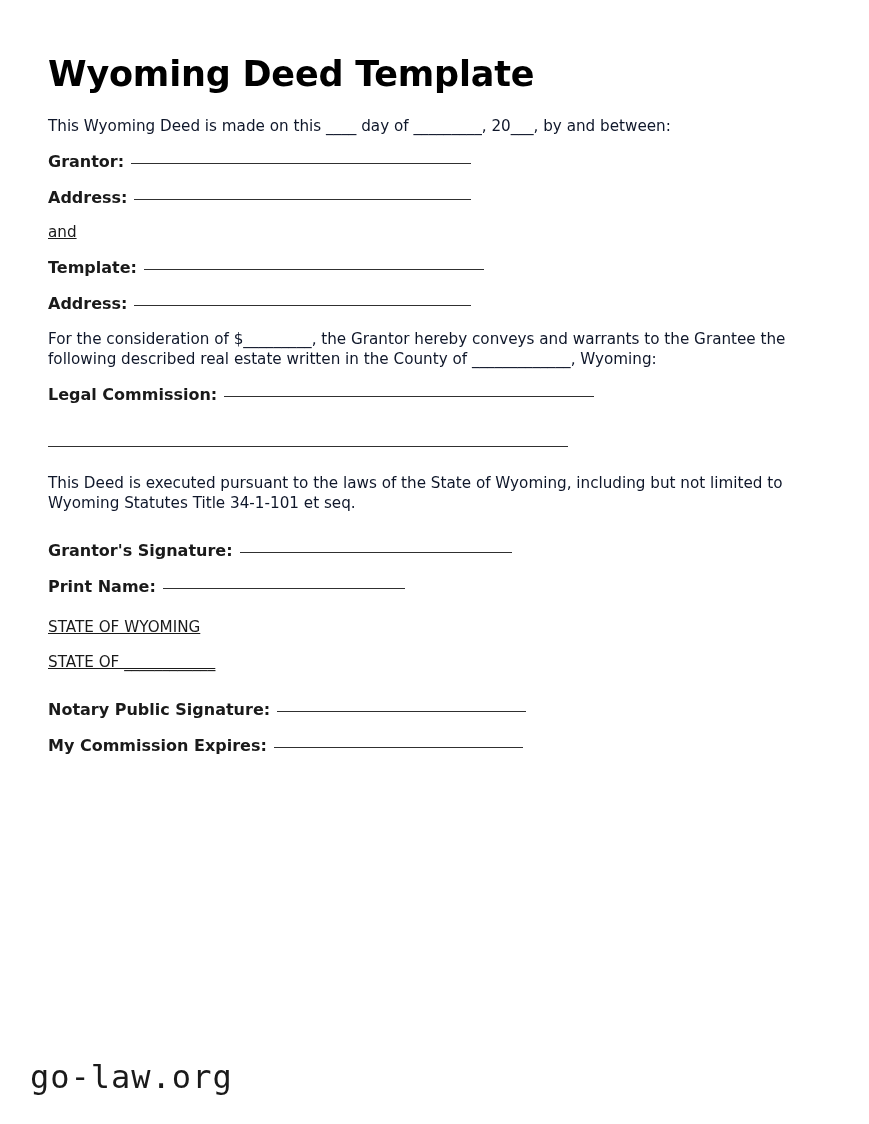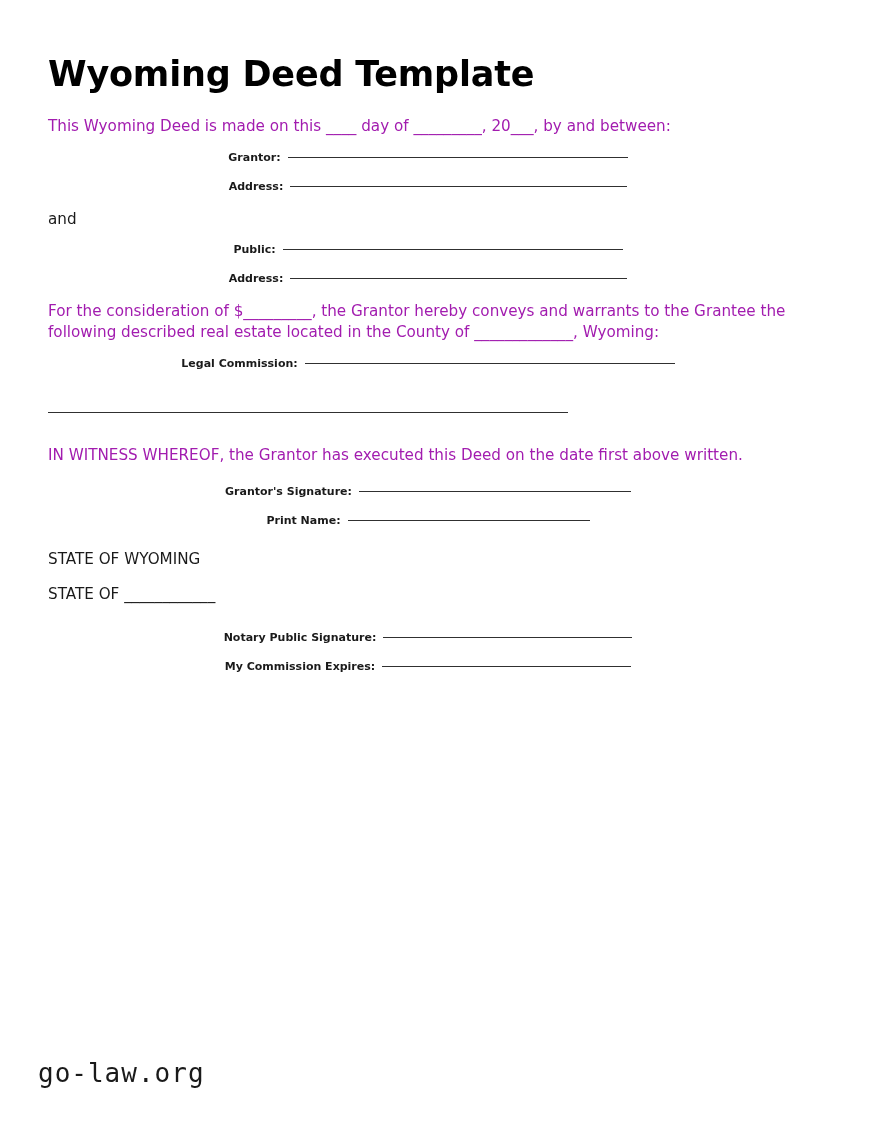--- a/index.html
+++ b/index.html
@@ -37,31 +37,30 @@
     line-height: 1.12;
     letter-spacing: -0.2px;
     margin: 0 0 22px 0;
     color: #000000;
   }
 
   .para {
     font-size: 15.2px;
     line-height: 1.36;
     margin: 0 0 14px 0;
-    color: #a21caf;
+    color: #0f172a;
   }
 
   
   .field-row {
     display: flex;
     align-items: baseline;
     margin: 0 0 14px 0;
-    font-size: 11px;
+    font-size: 16px;
     line-height: 1.36;
-    justify-content: center;
   }
   .field-label {
     font-weight: bold;
     white-space: nowrap;
     color: #1a1a1a;
   }
   .rule {
     display: inline-block;
     border-bottom: 1.6px solid #303030;
     height: 0;
@@ -83,28 +82,29 @@
     margin: 0 0 14px 0;
   }
   .spacer-26 { height: 26px; }
   .spacer-12 { height: 12px; }
   .spacer-6  { height: 6px; }
 
   .plain-line {
     font-size: 15.2px;
     line-height: 1.36;
     margin: 0 0 14px 0;
+    text-decoration: underline;
   }
 
   .footer-mark {
     position: absolute;
-    left: 38px;
+    left: 30px;
     top: 1058px;
     font-family: "DejaVu Sans Mono", "Liberation Mono", monospace;
-    font-size: 26px;
+    font-size: 32px;
     letter-spacing: 1px;
     color: #1a1a1a;
     white-space: nowrap;
   }
 </style>
 </head>
 <body>
 
 <div class="page">
   <div class="content">
@@ -119,46 +119,46 @@
     </div>
 
     <div class="field-row">
       <span class="field-label">Address:</span>
       <span class="rule rule-w337"></span>
     </div>
 
     <p class="plain-line">and</p>
 
     <div class="field-row">
-      <span class="field-label">Public:</span>
+      <span class="field-label">Template:</span>
       <span class="rule rule-w340"></span>
     </div>
 
     <div class="field-row">
       <span class="field-label">Address:</span>
       <span class="rule rule-w337"></span>
     </div>
 
-    <p class="para">For the consideration of $_________, the Grantor hereby conveys and warrants to the Grantee the following described real estate located in the County of _____________, Wyoming:</p>
+    <p class="para">For the consideration of $_________, the Grantor hereby conveys and warrants to the Grantee the following described real estate written in the County of _____________, Wyoming:</p>
 
     <div class="field-row">
       <span class="field-label">Legal Commission:</span>
       <span class="rule rule-w370"></span>
     </div>
 
     <div class="spacer-26"></div>
 
     <div class="standalone-rule"></div>
 
     <div class="spacer-12"></div>
 
+    <p class="para">This Deed is executed pursuant to the laws of the State of Wyoming, including but not limited to Wyoming Statutes Title 34-1-101 et seq.</p>
 
     <div class="spacer-6"></div>
 
-    <p class="para">IN WITNESS WHEREOF, the Grantor has executed this Deed on the date first above written.</p>
 
     <div class="spacer-6"></div>
 
     <div class="field-row">
       <span class="field-label">Grantor's Signature:</span>
       <span class="rule rule-w272"></span>
     </div>
 
     <div class="field-row">
       <span class="field-label">Print Name:</span>

